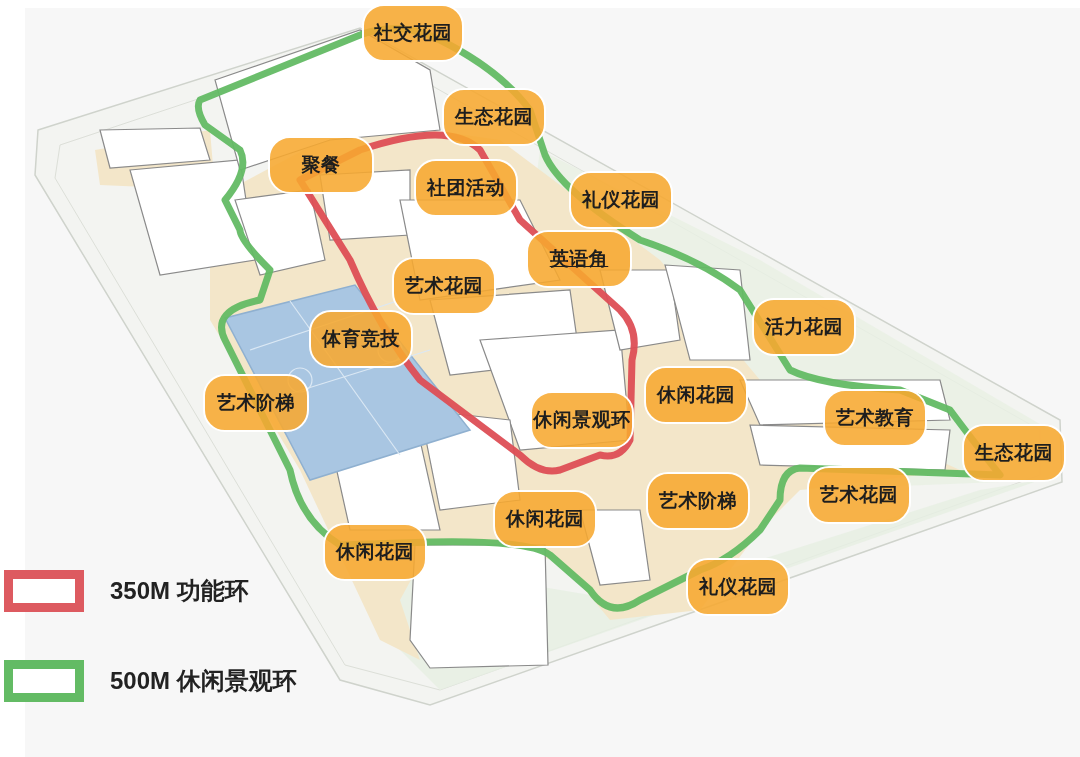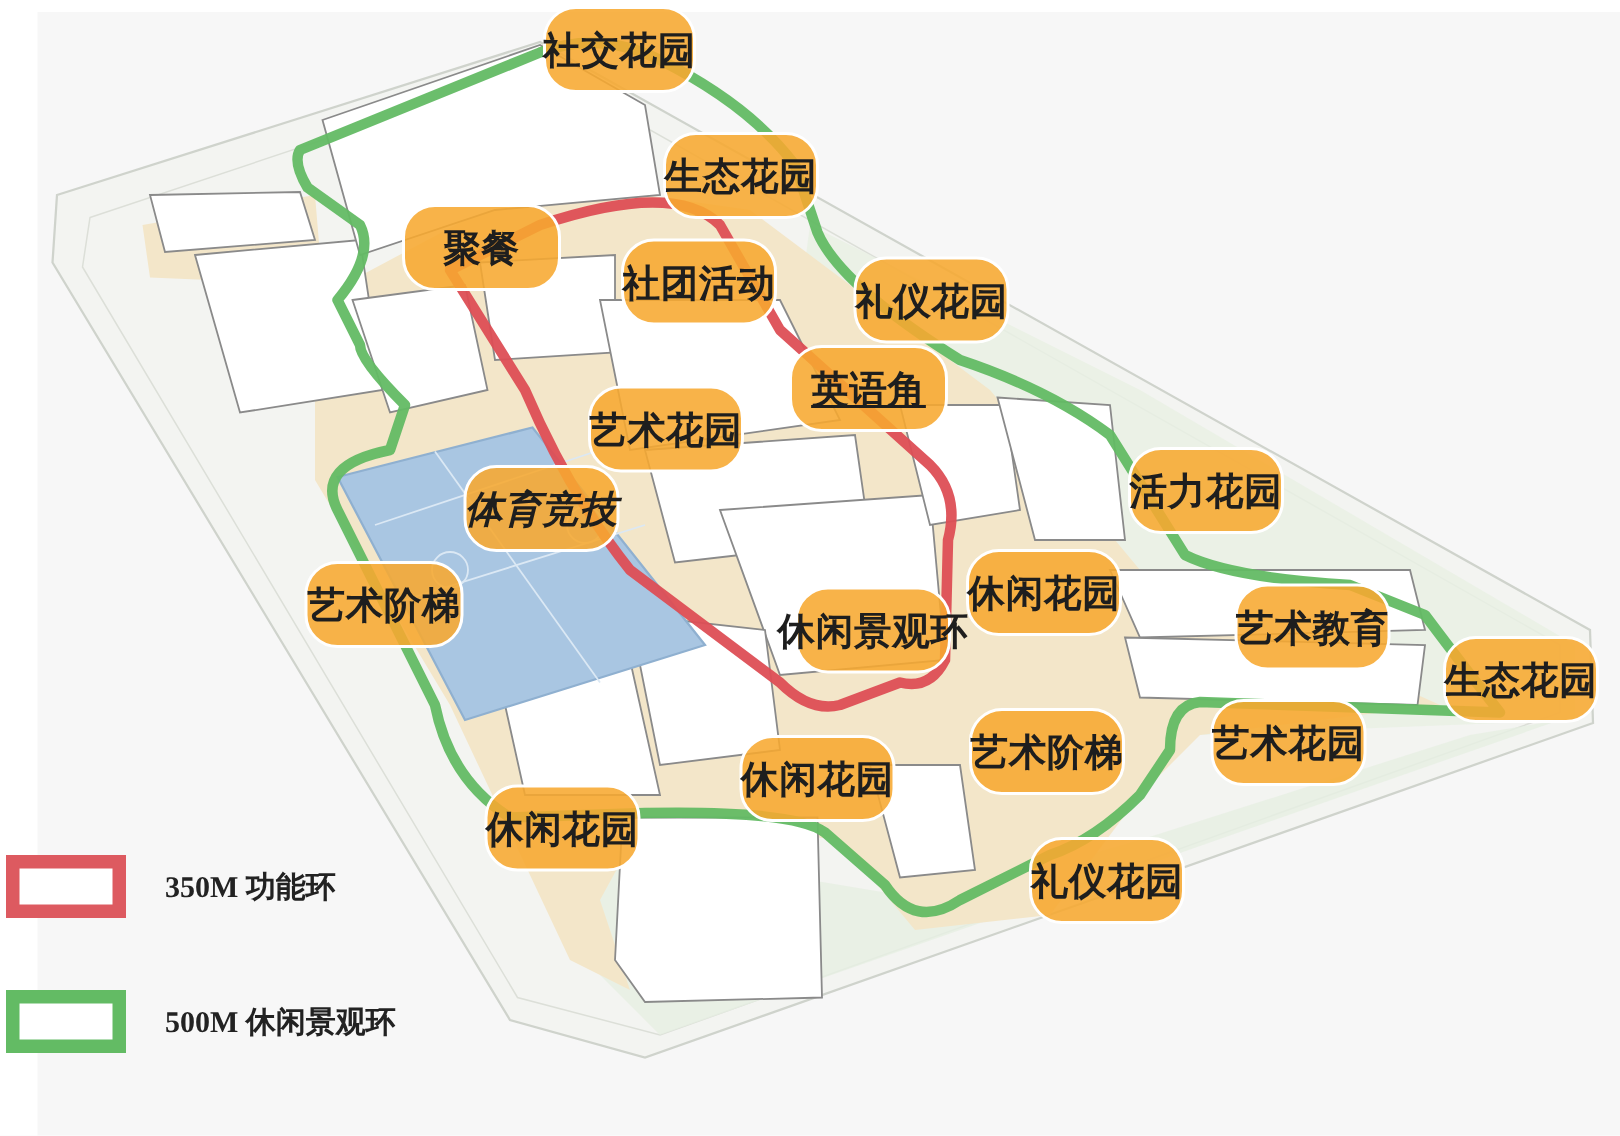--- a/index.html
+++ b/index.html
@@ -1,22 +1,22 @@
 <!DOCTYPE html>
 <html><head>
 <meta charset="utf-8">
 <style>
   html,body{margin:0;padding:0;background:#ffffff;}
   body{width:1080px;height:757px;position:relative;overflow:hidden;font-family:"DejaVu Sans","Liberation Sans",sans-serif;}
   .canvas{position:absolute;left:25px;top:8px;width:1055px;height:749px;background:#f7f7f7;}
   svg.map{position:absolute;left:0;top:0;}
-  .label{position:absolute;height:58px;border-radius:22px;background:rgba(247,168,48,0.88);border:2.5px solid #ffffff;box-sizing:border-box;display:flex;align-items:center;justify-content:center;font-weight:bold;font-size:25px;color:#1e1e1e;letter-spacing:0.5px;white-space:nowrap;}
+  .label{position:absolute;height:58px;border-radius:22px;background:rgba(247,168,48,0.88);border:2.5px solid #ffffff;box-sizing:border-box;display:flex;align-items:center;justify-content:center;font-weight:bold;font-size:19px;color:#1e1e1e;letter-spacing:0.5px;white-space:nowrap;}
   .legend-item{position:absolute;left:4px;display:flex;align-items:center;}
   .legend-swatch{width:80px;height:42px;box-sizing:border-box;border-width:9px;border-style:solid;background:#ffffff;}
-  .legend-text{margin-left:26px;font-weight:bold;font-size:20px;color:#222;font-family:Liberation Serif, serif;}
+  .legend-text{margin-left:26px;font-weight:bold;font-size:24px;color:#222;font-family:Liberation Sans, sans-serif;}
 </style>
 </head>
 <body>
 
 <div class="canvas"></div>
 
 <svg class="map" width="1080" height="757">
 
   <polygon points="38,130 360,28 1060,420 1062,482 430,705 340,680 35,175" fill="#f3f4f1" stroke="#cfd3cc" stroke-width="1.5"></polygon>
   <polygon points="60,145 360,45 1040,430 1040,475 440,690 345,665 55,178" fill="none" stroke="#dcdfd8" stroke-width="1"></polygon>
@@ -60,21 +60,21 @@
   <path d="M200,100 L360,35 Q400,20 440,40 Q500,70 530,110 L545,155 Q560,190 640,240 Q700,260 740,290 L790,370 Q820,385 900,390 L950,410 Q980,450 1000,475 L800,468 Q780,470 780,500 L760,530 Q730,560 700,570 L640,600 Q610,620 590,590 L550,555 Q530,540 430,542 L340,545 Q300,520 290,470 L225,340 Q210,310 260,300 L270,270 Q240,240 240,230 L225,200 Q250,170 240,150 L205,125 Q195,108 200,100 Z" fill="none" stroke="#63bb64" stroke-width="7" stroke-linejoin="round" opacity="0.95"></path>
 </svg>
 
 <div class="label" style="left:362px;top:4px;width:102px;">社交花园</div>
 <div class="label" style="left:442px;top:88px;width:104px;">生态花园</div>
 <div class="label" style="left:268px;top:136px;width:106px;">聚餐</div>
 <div class="label" style="left:414px;top:143px;width:104px;margin-top:16px;">社团活动</div>
 <div class="label" style="left:569px;top:171px;width:104px;">礼仪花园</div>
 <div class="label" style="left:526px;top:230px;width:106px;text-decoration:underline;">英语角</div>
 <div class="label" style="left:392px;top:257px;width:104px;">艺术花园</div>
-<div class="label" style="left:309px;top:310px;width:104px;font-style:italic;">体育竞技</div>
+<div class="label" style="left:309px;top:310px;width:104px;">体育竞技</div>
 <div class="label" style="left:752px;top:298px;width:104px;">活力花园</div>
 <div class="label" style="left:203px;top:374px;width:106px;">艺术阶梯</div>
 <div class="label" style="left:530px;top:391px;width:104px;">休闲景观环</div>
 <div class="label" style="left:644px;top:366px;width:104px;">休闲花园</div>
 <div class="label" style="left:823px;top:389px;width:104px;">艺术教育</div>
 <div class="label" style="left:962px;top:424px;width:104px;">生态花园</div>
 <div class="label" style="left:807px;top:466px;width:104px;">艺术花园</div>
 <div class="label" style="left:646px;top:472px;width:104px;">艺术阶梯</div>
 <div class="label" style="left:493px;top:490px;width:104px;">休闲花园</div>
 <div class="label" style="left:323px;top:523px;width:104px;">休闲花园</div>

